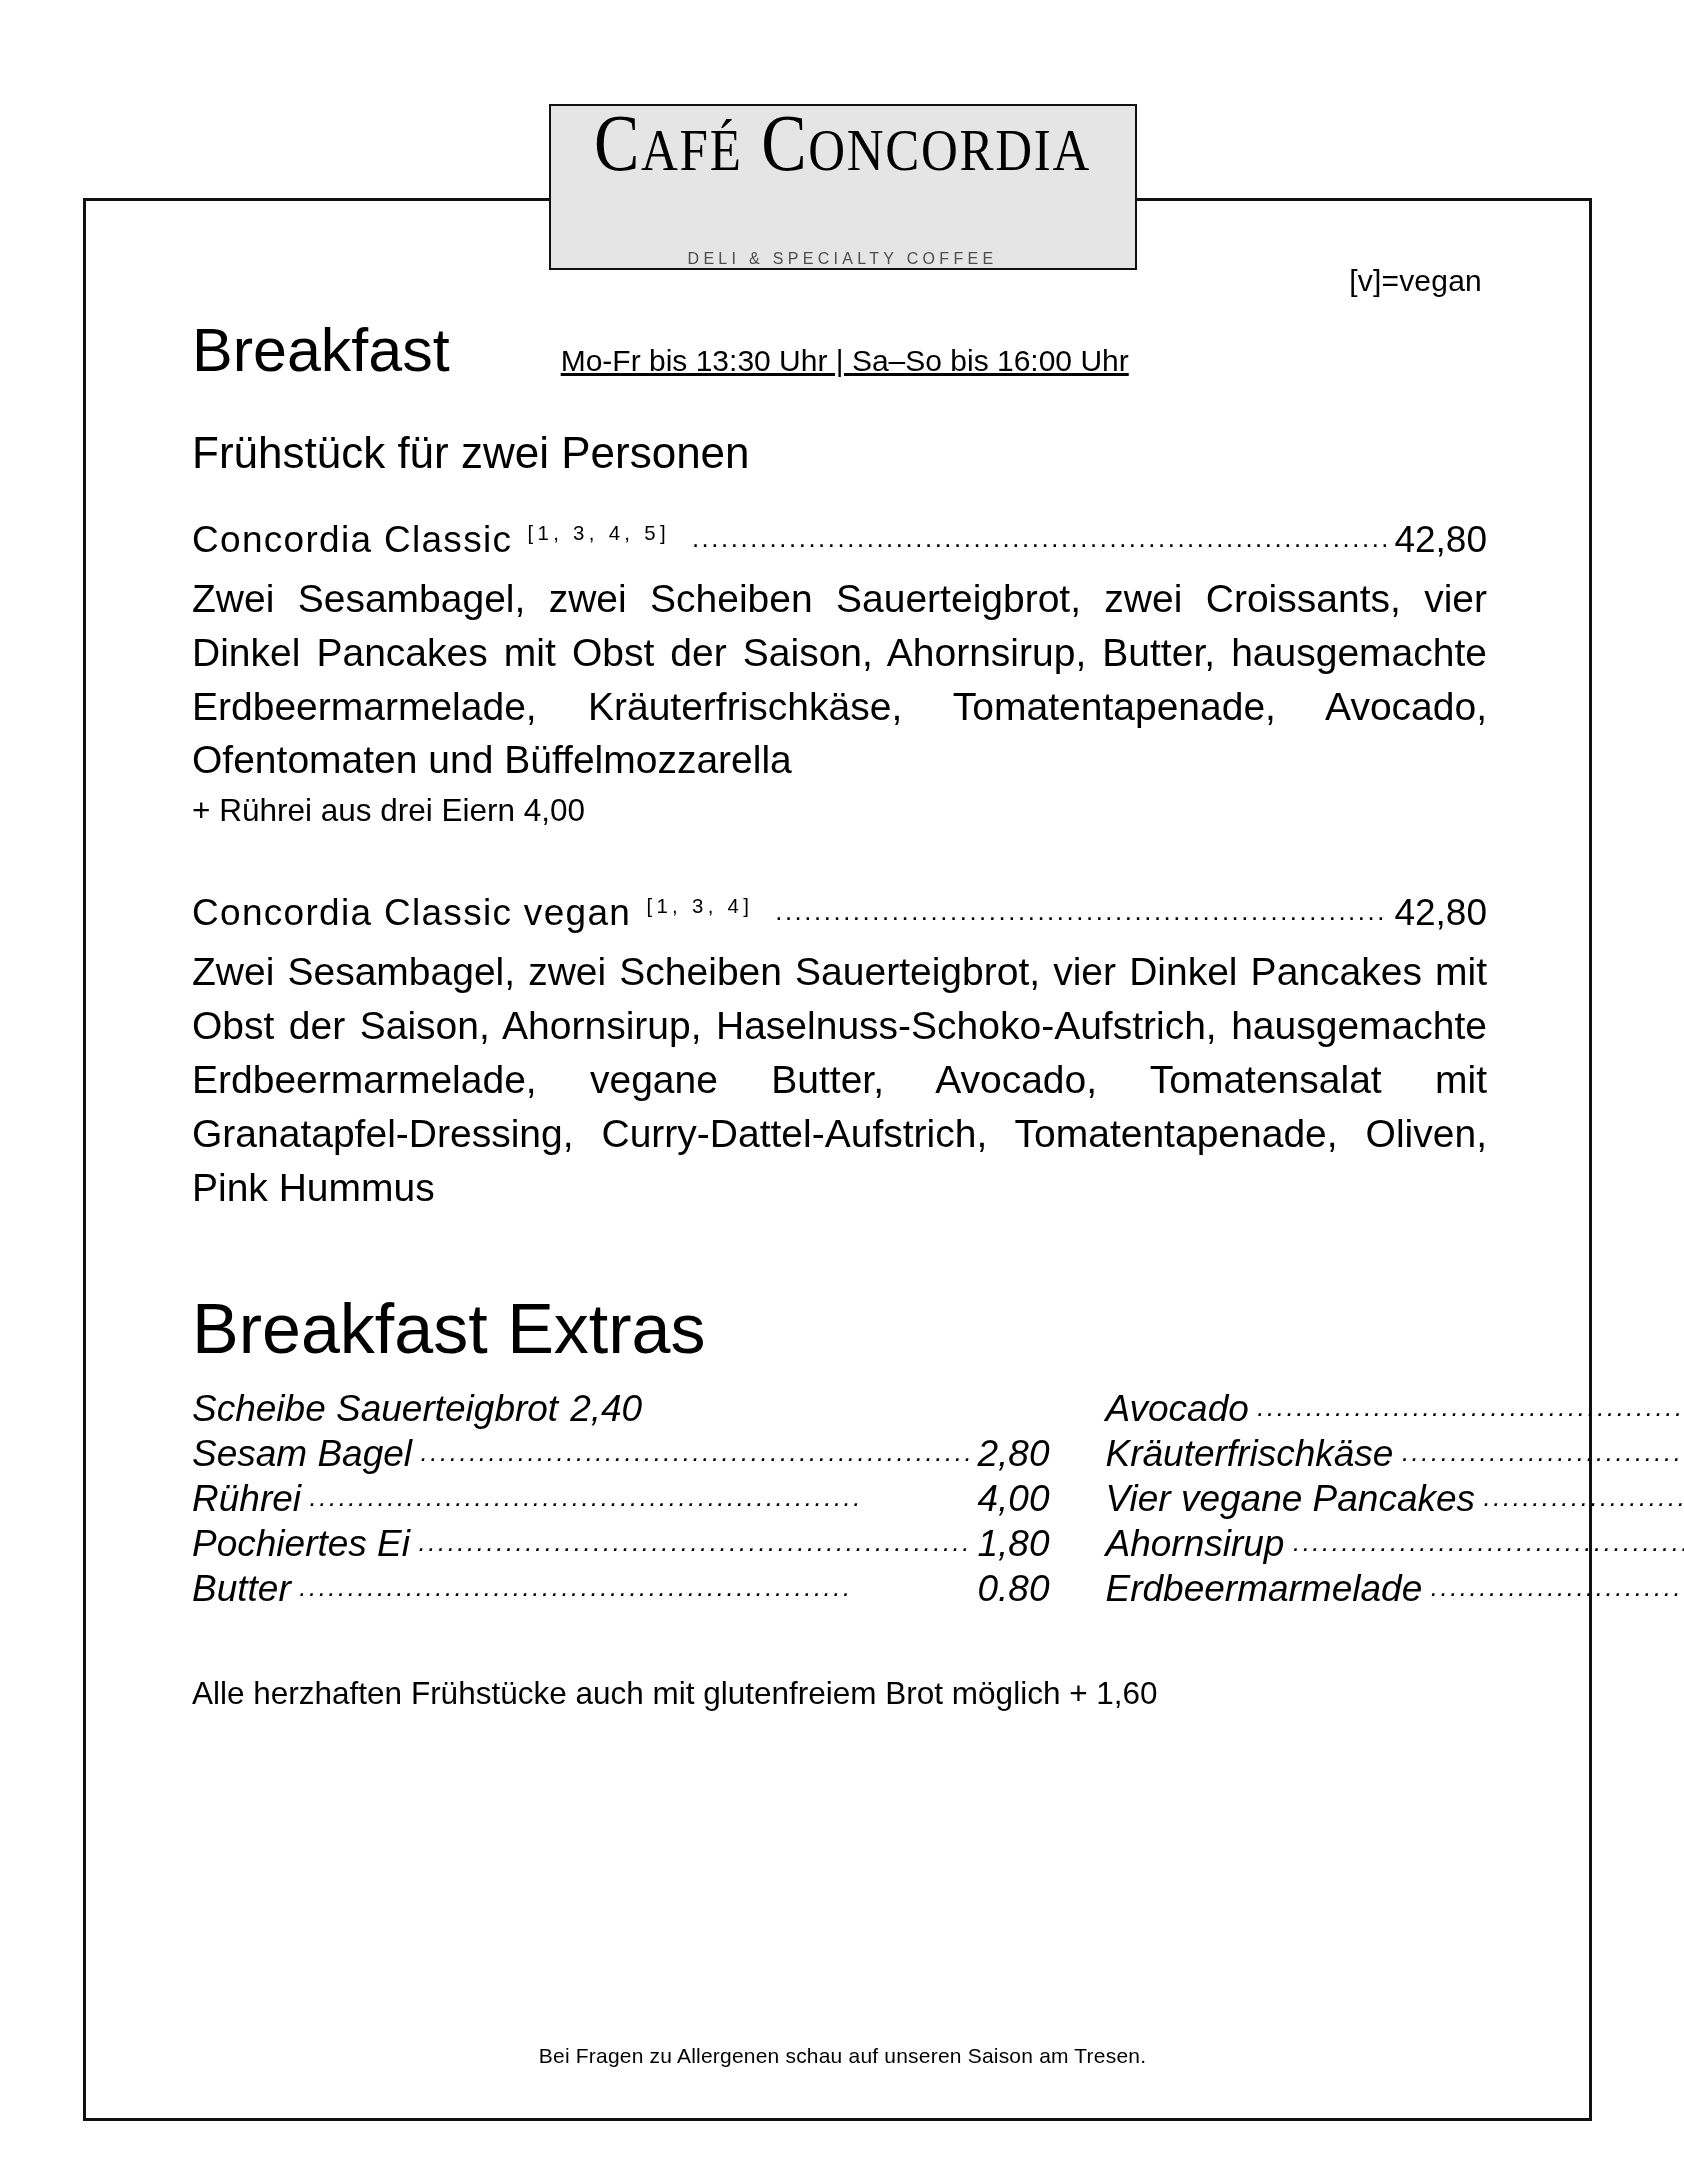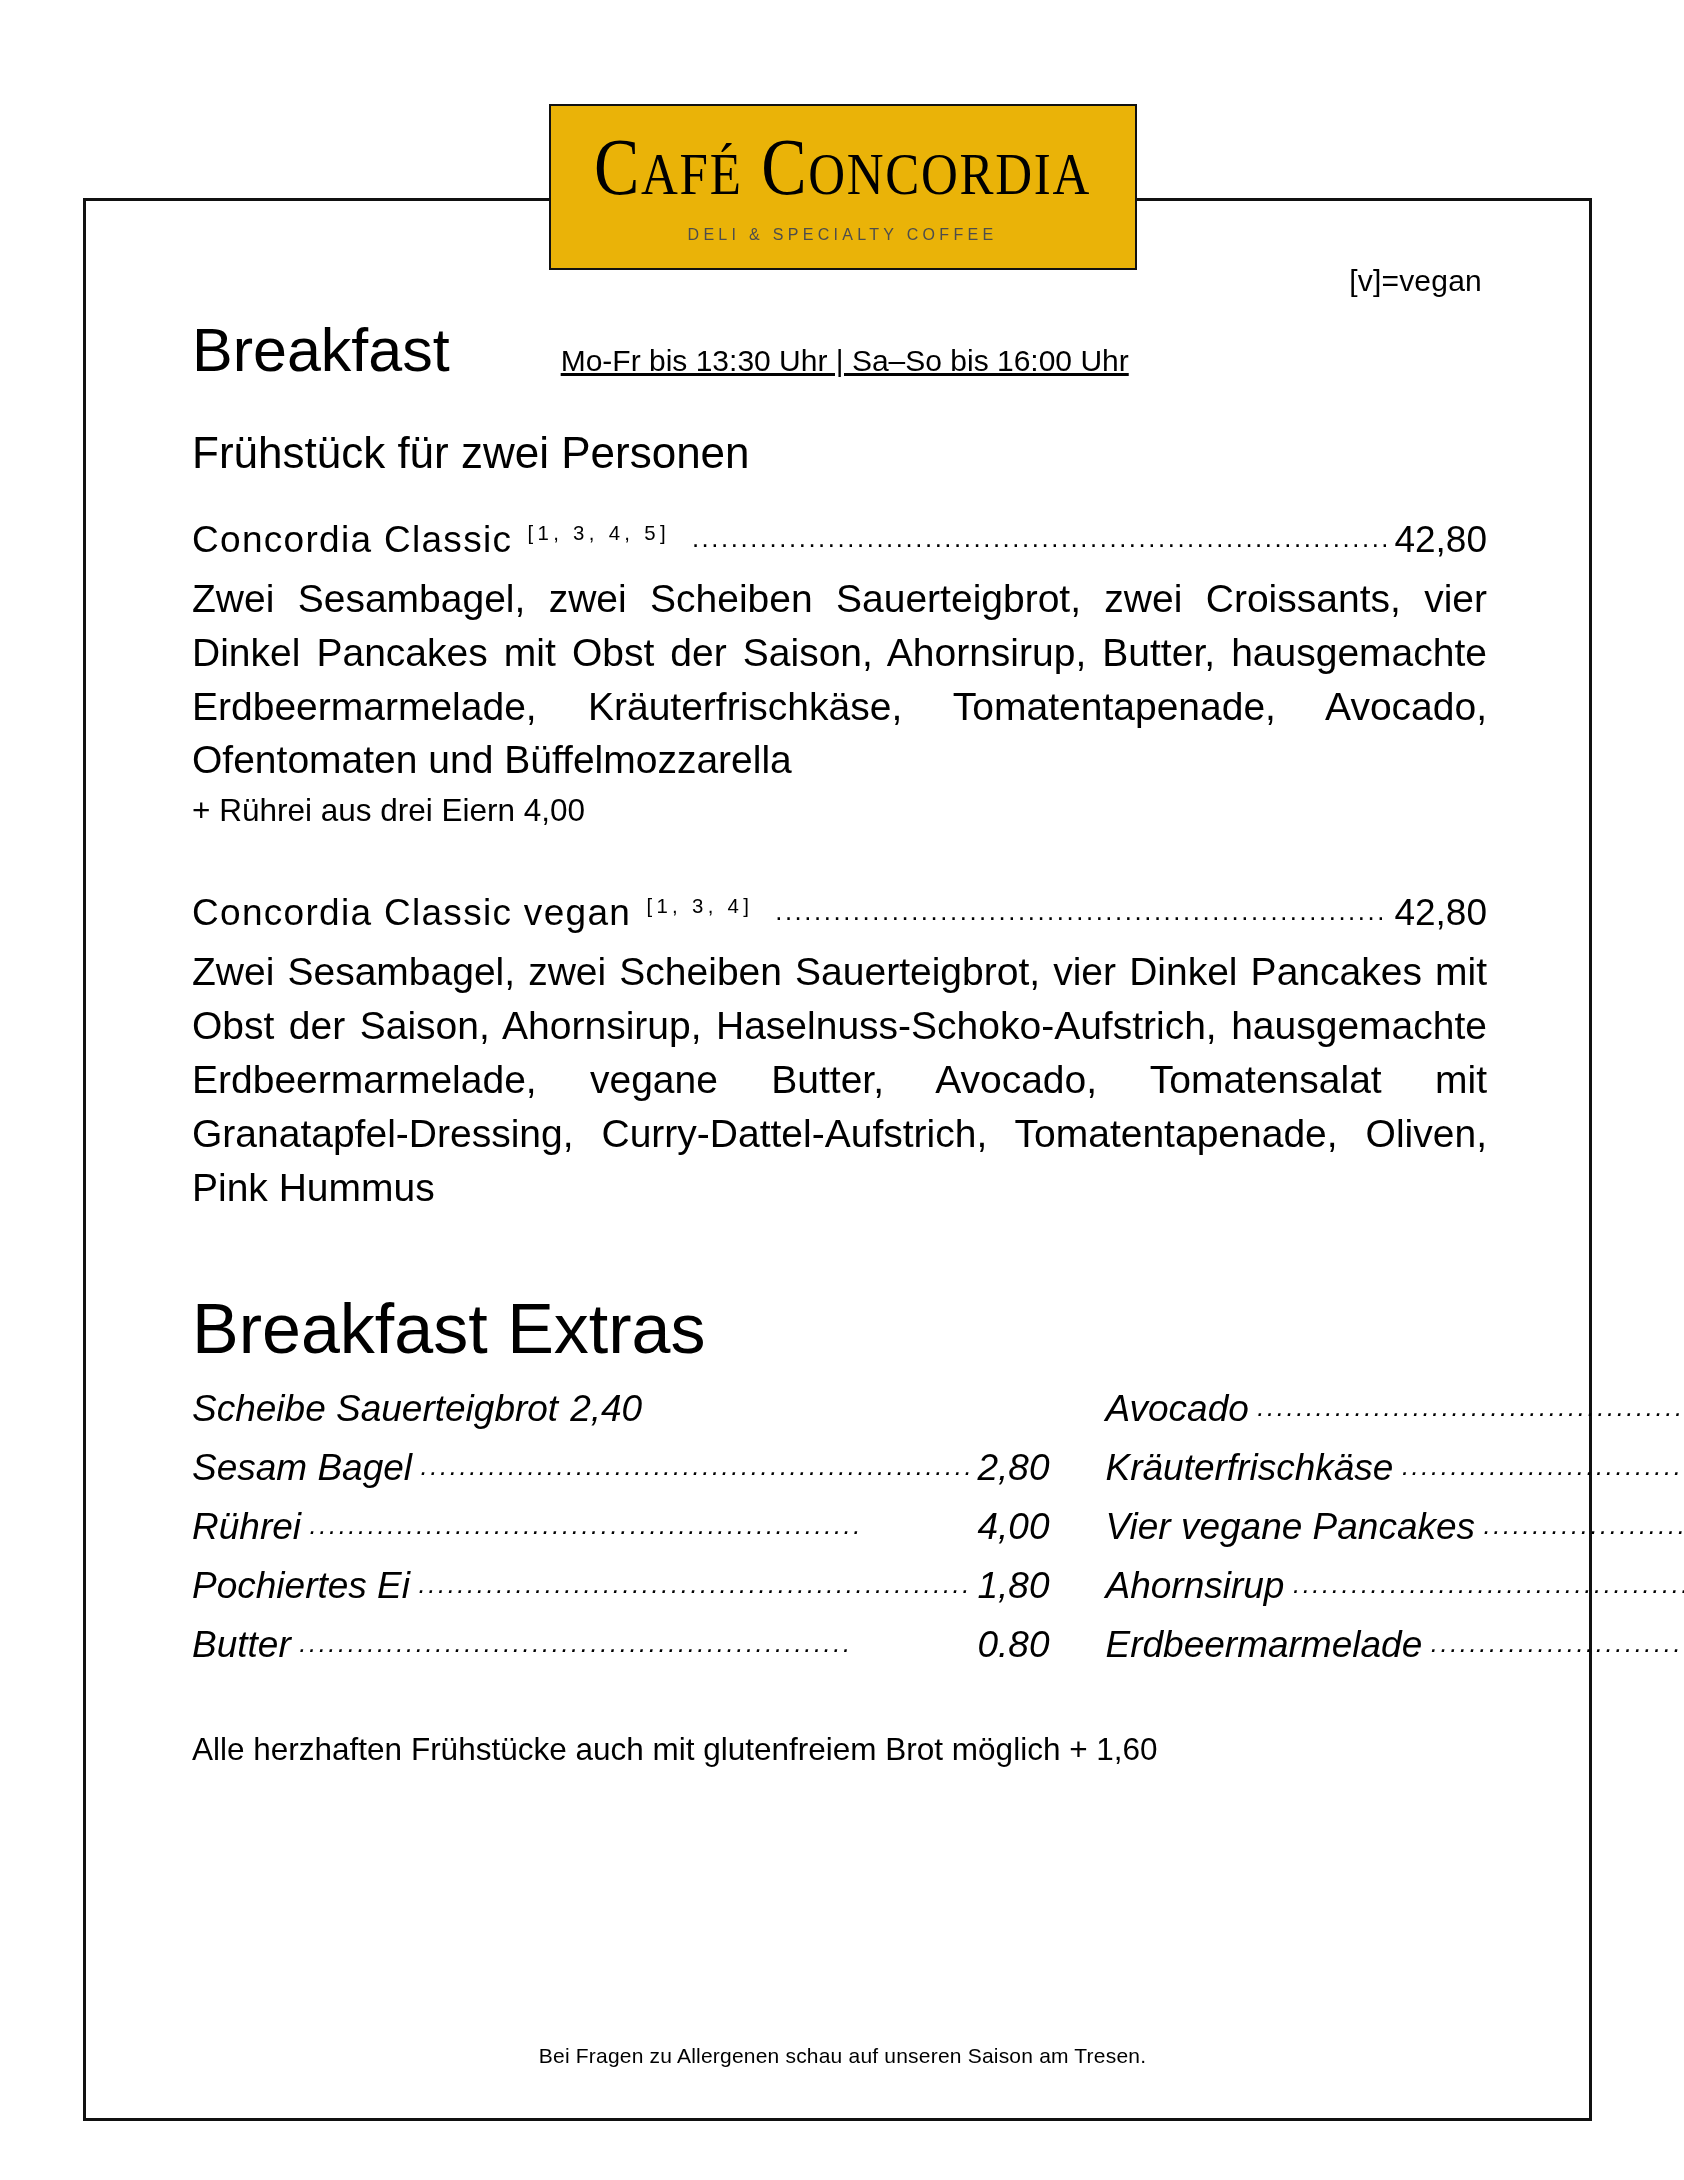--- a/index.html
+++ b/index.html
@@ -29,27 +29,27 @@
 
   
   .logo-block {
     position: absolute;
     left: 50%;
     transform: translateX(-50%);
     top: 104px;
     width: 588px;
     height: 166px;
     box-sizing: border-box;
-    background: #eab308;
+    background: #e5e5e5;
     border: 2.6px solid #111111;
     z-index: 5;
     display: flex;
     flex-direction: column;
     align-items: center;
-    justify-content: center;
+    justify-content: space-between;
   }
   .logo-title {
     font-family: "Liberation Serif", serif;
     font-size: 68px;
     line-height: 0.95;
     letter-spacing: 1.7px;
     font-weight: 400;
     white-space: nowrap;
     transform: scaleY(1.18);
     transform-origin: center;
@@ -167,21 +167,21 @@
   .extras-grid {
     display: flex;
     gap: 56px;
     font-style: italic;
   }
   .extras-col { flex: 1 1 0; }
   .extra-row {
     display: flex;
     align-items: baseline;
     font-size: 37px;
-    margin-top: 17px;
+    margin-top: 3px;
     white-space: nowrap;
   }
   .extra-row:first-child { margin-top: 0; }
   .extra-name { white-space: nowrap; }
   .extra-dots {
     flex: 1 1 auto;
     overflow: hidden;
     white-space: nowrap;
     letter-spacing: 2.6px;
     font-size: 25.6px;

